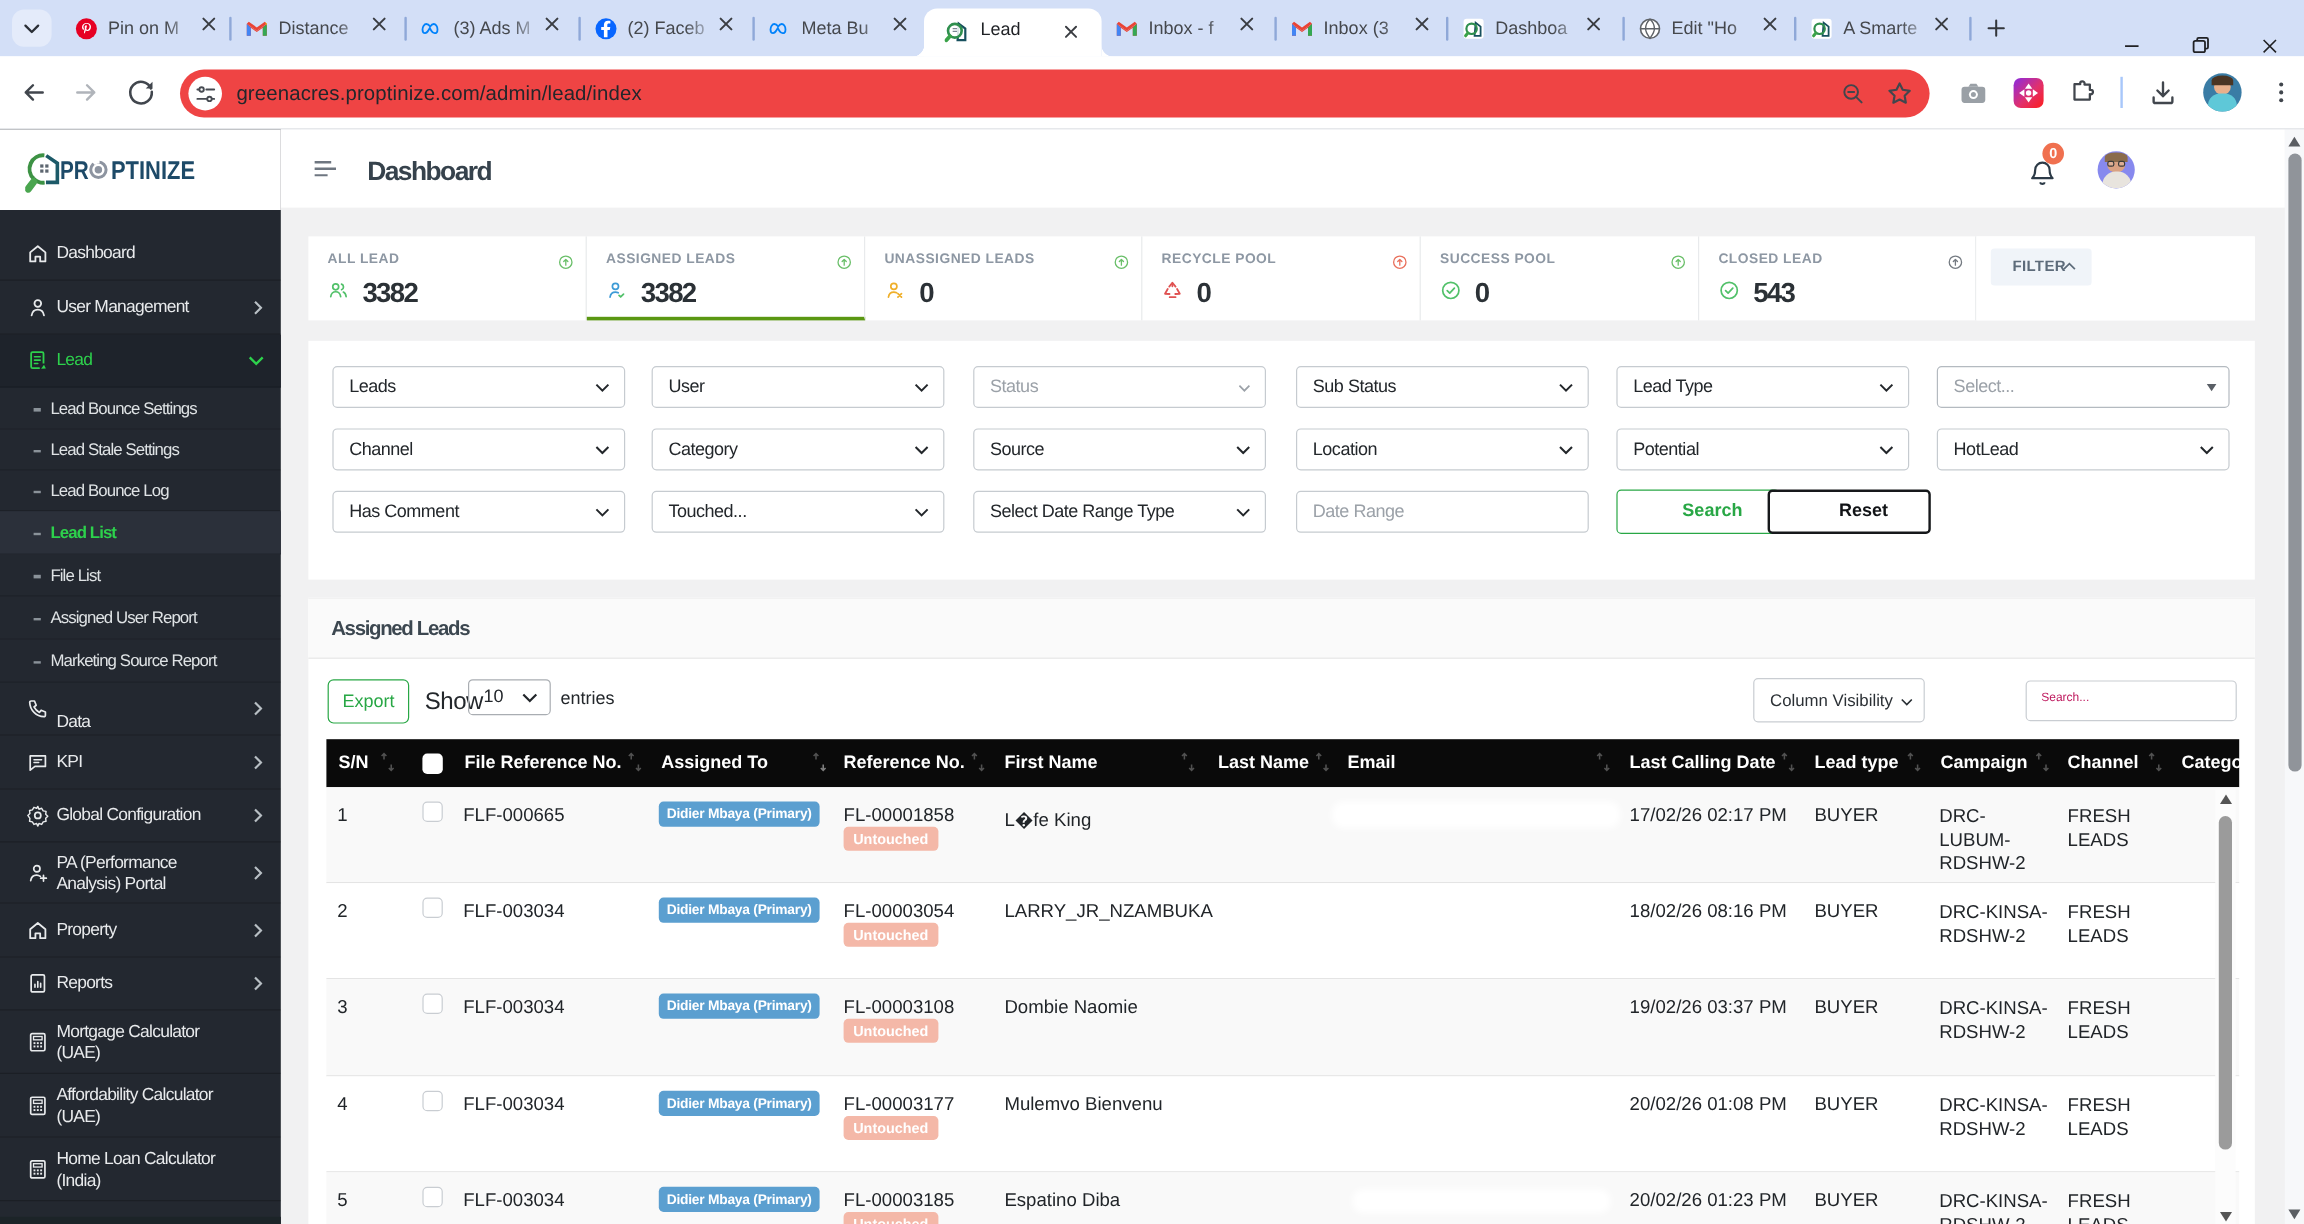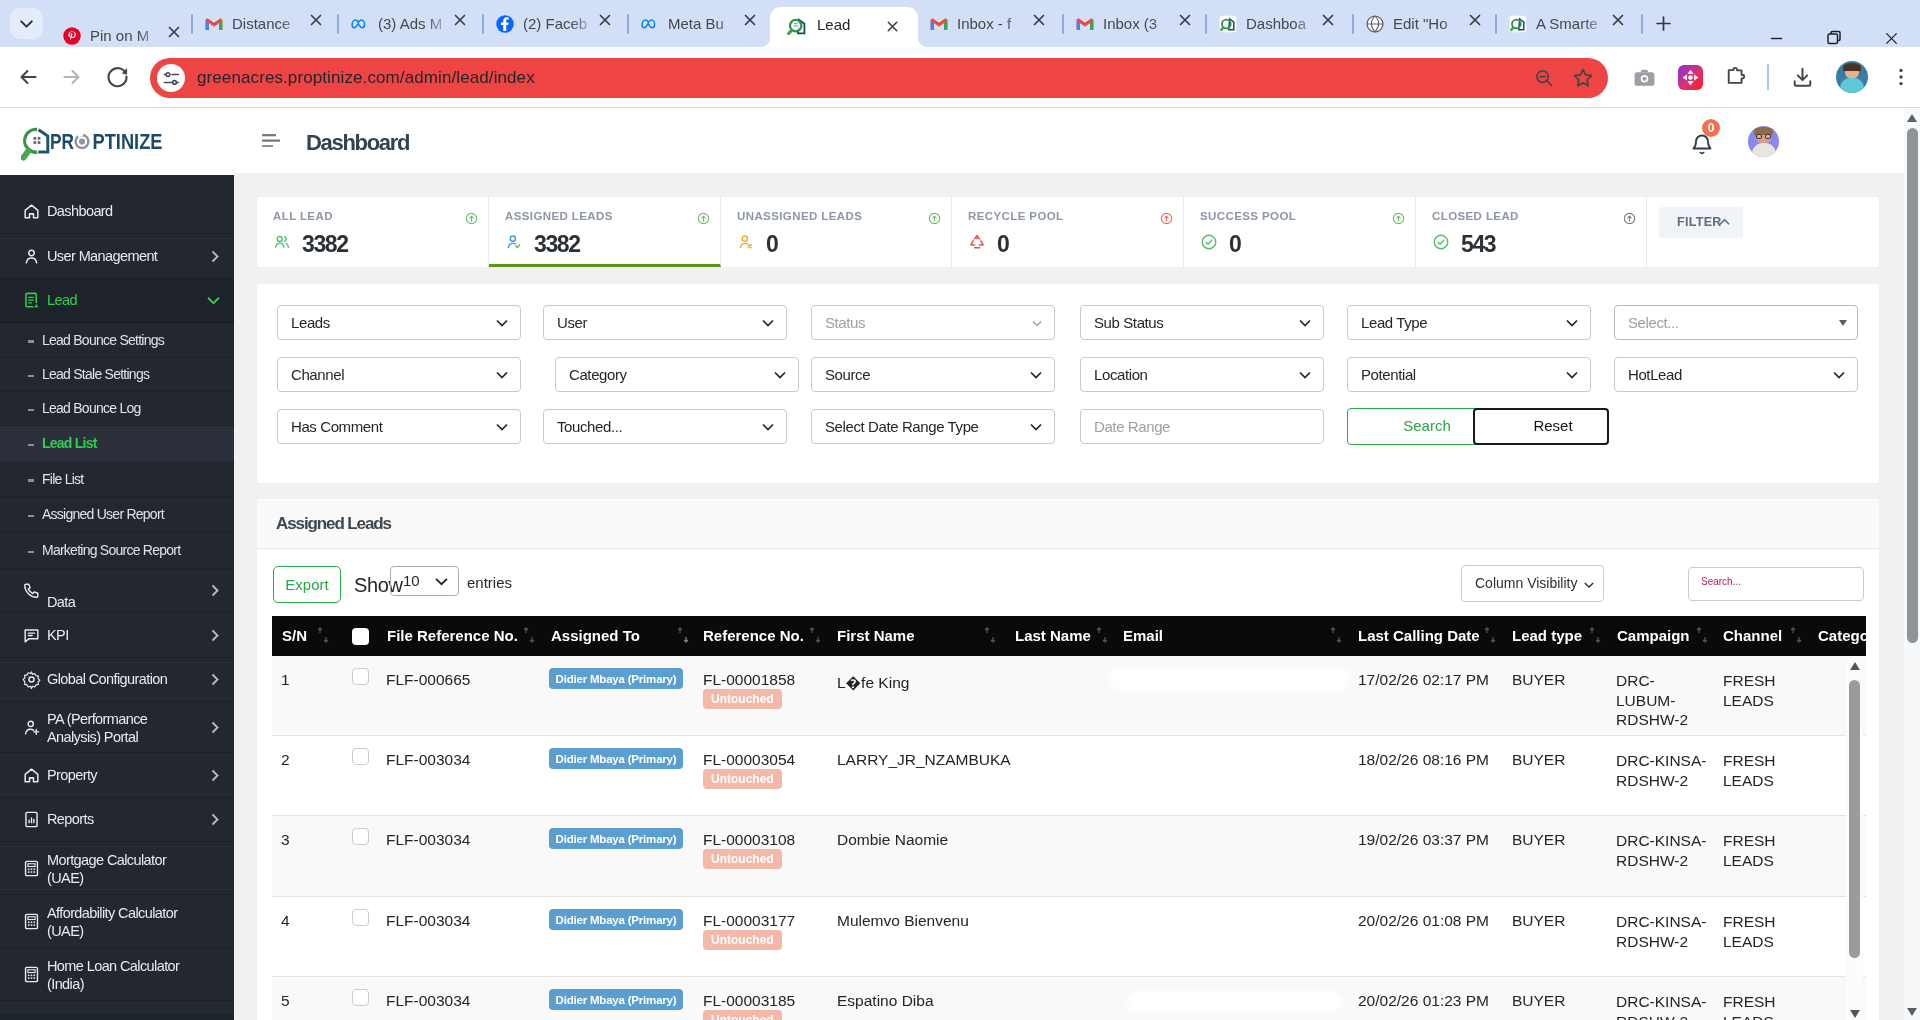--- a/index.html
+++ b/index.html
@@ -45,21 +45,21 @@
 .slabel{position:absolute;left:16px;top:13px;font-size:11.5px;font-weight:bold;color:#8d97a3;letter-spacing:0.4px;}
 .snum{position:absolute;left:45px;top:34px;font-size:23px;font-weight:bold;color:#2b3136;letter-spacing:-1.4px;}
 .starget{position:absolute;top:15px;width:13px;height:13px;}
 .sicon{position:absolute;left:16px;top:36px;width:18px;height:18px;}
 
 
 #filterpanel{position:absolute;left:257px;top:176px;width:1622px;height:199px;background:#fff;}
 .fsel{position:absolute;width:244px;height:35px;border:1px solid #c6cbd0;border-radius:4px;background:#fff;font-size:15px;color:#23272b;}
 .fsel .t{position:absolute;left:13px;top:8px;letter-spacing:-0.4px;}
 .fsel .c{position:absolute;right:12px;top:13px;width:12px;height:8px;}
-.fbtn{position:absolute;width:136px;height:37px;border-radius:4px;background:#fff;font-size:15px;font-weight:normal;text-align:center;padding-left:24px;}
+.fbtn{position:absolute;width:136px;height:37px;border-radius:4px;background:#fff;font-size:15px;font-weight:bold;text-align:center;padding-left:24px;}
 
 
 #tablepanel{position:absolute;left:257px;top:390px;width:1622px;height:522px;background:#fff;}
 #tphdr{position:absolute;left:0;top:0;width:1622px;height:51px;background:#fafafa;border-bottom:1px solid #e7e7e7;border-top:1px solid #efefef;}
 #tphdr .t{position:absolute;left:19px;top:15px;font-size:17px;font-weight:bold;color:#3c4750;letter-spacing:-1.1px;}
 #thead{position:absolute;left:15px;top:118px;width:1594px;height:40px;background:#0a0a0a;color:#fff;font-weight:bold;font-size:15px;}
 .thc{position:absolute;top:11px;}
 .sortic{position:absolute;top:10px;width:14px;height:18px;opacity:0.55;}
 .trow{position:absolute;left:15px;width:1594px;}
 .cell{position:absolute;top:15px;font-size:15.5px;color:#212529;}
@@ -82,21 +82,21 @@
         <circle cx="9.5" cy="10.5" r="6.2" fill="#fff" fill-opacity="0.85" stroke="#2f8f4e" stroke-width="2.4"></circle>
         <path d="M5 15.5L1.8 19.2" stroke="#3aa249" stroke-width="3.4" stroke-linecap="round"></path>
         <path d="M7.5 8.5h4M7.5 11h4" stroke="#7b8794" stroke-width="1.1"></path>
       </svg>
       <div class="abs" style="left:47px;top:9px;font-size:15px;color:#1f2125;">Lead</div>
       <svg class="abs" style="left:115px;top:12px;" width="15" height="15" viewBox="0 0 16 16">
           <path d="M3.5 3.5l9 9M12.5 3.5l-9 9" stroke="#3a3d42" stroke-width="1.7" stroke-linecap="round"></path>
         </svg>
     </div>
 
-    <div class="tab" style="left:55px;width:135px;margin-top:12px;">
+    <div class="tab" style="left:55px;width:135px;">
       <svg class="fav" viewBox="0 0 24 24">
           <circle cx="12" cy="12" r="10.5" fill="#e60023"></circle>
           <path d="M12.4 6.2c-3 0-4.8 2-4.8 4.2 0 1 .5 2.3 1.4 2.7.1.1.2 0 .3-.1l.3-1.1c0-.1 0-.2-.1-.3-.3-.4-.5-1-.5-1.6 0-1.6 1.2-3.1 3.2-3.1 1.8 0 3 1.2 3 2.9 0 1.9-1 3.3-2.2 3.3-.7 0-1.2-.6-1.1-1.3.2-.8.6-1.7.6-2.3 0-.5-.3-1-.9-1-.7 0-1.3.7-1.3 1.7 0 .6.2 1 .2 1l-.8 3.5c-.1.6-.1 1.5 0 2.1h.3c.1 0 .8-1.2 1-1.8l.4-1.5c.2.4.9.8 1.6.8 2.1 0 3.6-1.9 3.6-4.4 0-2.1-1.8-3.7-4.2-3.7z" fill="#fff"></path>
         </svg>
       <div class="ttl">Pin on M<div class="fade"></div></div>
       <svg class="tx" viewBox="0 0 16 16">
           <path d="M3.5 3.5l9 9M12.5 3.5l-9 9" stroke="#3a3d42" stroke-width="1.7" stroke-linecap="round"></path>
         </svg>
     </div>
     <div class="tabsep" style="left:191px;"></div>
@@ -439,21 +439,21 @@
       <div class="fsel" style="left:1357px;top:21px;border-color:#b4bac0;">
           <div class="t" style="color:#9ba1a8;">Select...</div>
           <div class="abs" style="right:10px;top:14px;width:0;height:0;border-left:4.5px solid transparent;border-right:4.5px solid transparent;border-top:6px solid #5a5f66;"></div>
         </div>
       <div class="fsel" style="left:20px;top:73px;">
           <div class="t">Channel</div>
           <svg class="c" viewBox="0 0 12 8">
             <path d="M1 1.5l5 5 5-5" fill="none" stroke="#23272b" stroke-width="1.7"></path>
           </svg>
         </div>
-      <div class="fsel" style="left:286px;top:73px;margin-left:12px;">
+      <div class="fsel" style="left:286px;top:73px;">
           <div class="t">Category</div>
           <svg class="c" viewBox="0 0 12 8">
             <path d="M1 1.5l5 5 5-5" fill="none" stroke="#23272b" stroke-width="1.7"></path>
           </svg>
         </div>
       <div class="fsel" style="left:554px;top:73px;">
           <div class="t">Source</div>
           <svg class="c" viewBox="0 0 12 8">
             <path d="M1 1.5l5 5 5-5" fill="none" stroke="#23272b" stroke-width="1.7"></path>
           </svg>

